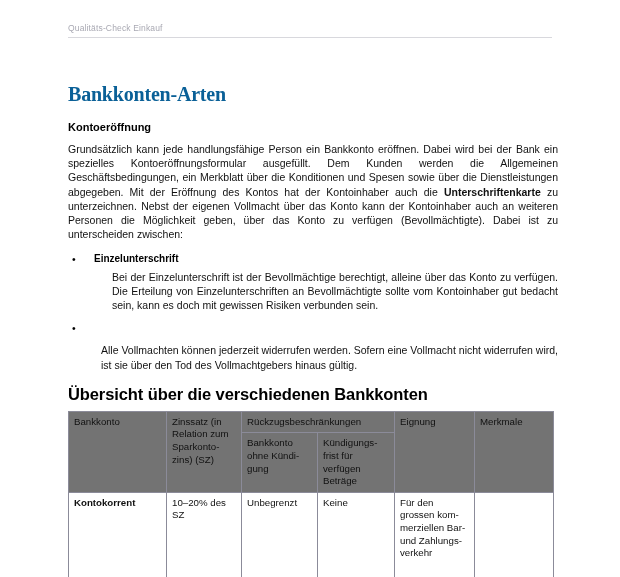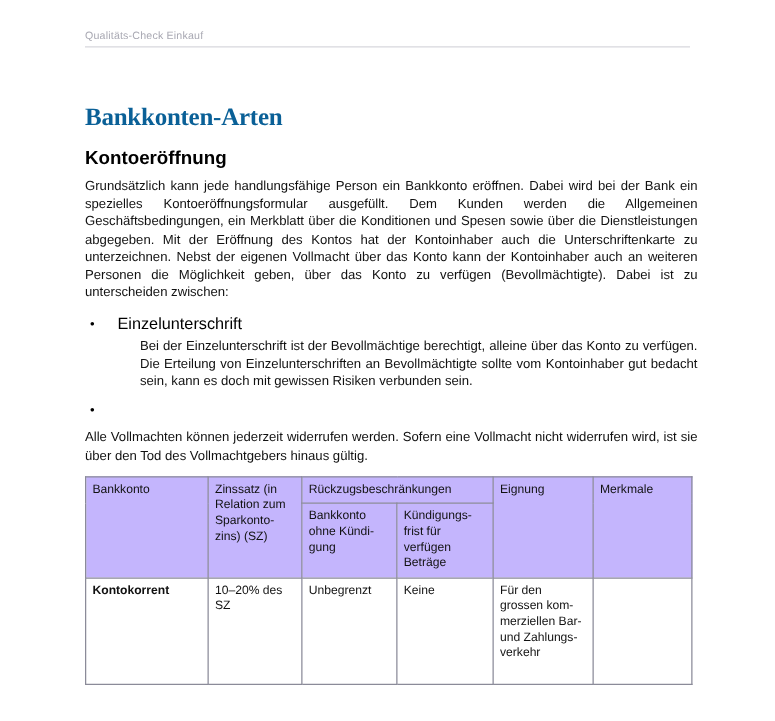--- a/index.html
+++ b/index.html
@@ -55,58 +55,58 @@
     font-size: 20px;
     font-weight: bold;
     color: #0a6097;
     margin: 0 0 14px 0;
     letter-spacing: -0.2px;
     line-height: 24px;
     font-family: Liberation Serif, serif;
   }
 
   h2.subhead {
-    font-size: 15px;
+    font-size: 11px;
     font-weight: bold;
     color: #000000;
     margin: 0 0 8px 0;
     line-height: 14px;
   }
 
   p.body {
     font-size: 10.5px;
     line-height: 14.2px;
     margin: 0 0 11px 0;
     text-align: justify;
     color: #111111;
   }
-  p.body.tight { margin-bottom: 9px; }
-  p.body b { font-weight: normal; }
+  p.body.tight { margin-bottom: 9px; margin-left: 33px; }
+  p.body b { font-weight: bold; }
 
   
   .bullet-block {
     margin: 0 0 8px 0;
   }
   .bullet-row {
     display: flex;
     align-items: flex-start;
     margin-bottom: 3px;
   }
   .bullet-marker {
     width: 26px;
     flex: 0 0 26px;
     font-size: 10.5px;
     line-height: 14.2px;
     text-align: left;
     padding-left: 4px;
     box-sizing: border-box;
   }
   .bullet-title {
-    font-size: 13px;
-    font-weight: normal;
+    font-size: 10px;
+    font-weight: bold;
     line-height: 14.2px;
   }
   .bullet-body {
     margin-left: 44px;
     font-size: 10.5px;
     line-height: 14.2px;
     text-align: justify;
     margin-bottom: 9px;
     color: #111111;
   }
@@ -133,21 +133,21 @@
     vertical-align: top;
     padding: 4px 5px 4px 5px;
     font-size: 9.7px;
     line-height: 12.6px;
     font-weight: normal;
     text-align: left;
     word-wrap: break-word;
     color: #111111;
   }
   table.accounts thead th {
-    background: #c4b5fd;
+    background: #737373;
   }
   table.accounts td.rowname {
     font-weight: bold;
   }
   .col1 { width: 98px; }
   .col2 { width: 75px; }
   .col3 { width: 76px; }
   .col4 { width: 77px; }
   .col5 { width: 80px; }
   .col6 { width: 79px; }
@@ -181,20 +181,21 @@
       <div class="bullet-body">Bei der Einzelunterschrift ist der Bevollmächtige berechtigt, alleine über das Konto zu verfügen. Die Erteilung von Einzelunterschriften an Bevollmächtigte sollte vom Kontoinhaber gut bedacht sein, kann es doch mit gewissen Risiken verbunden sein.</div>
 
       <div class="bullet-row">
         <div class="bullet-marker">•</div>
       </div>
 
     </div>
 
     <p class="body tight">Alle Vollmachten können jederzeit widerrufen werden. Sofern eine Vollmacht nicht widerrufen wird, ist sie über den Tod des Vollmachtgebers hinaus gültig.</p>
 
+    <h2 class="section">Übersicht über die verschiedenen Bankkonten</h2>
 
     <table class="accounts">
       <colgroup>
         <col class="col1">
           <col class="col2">
           <col class="col3">
         <col class="col4">
           <col class="col5">
           <col class="col6">
       </colgroup>

